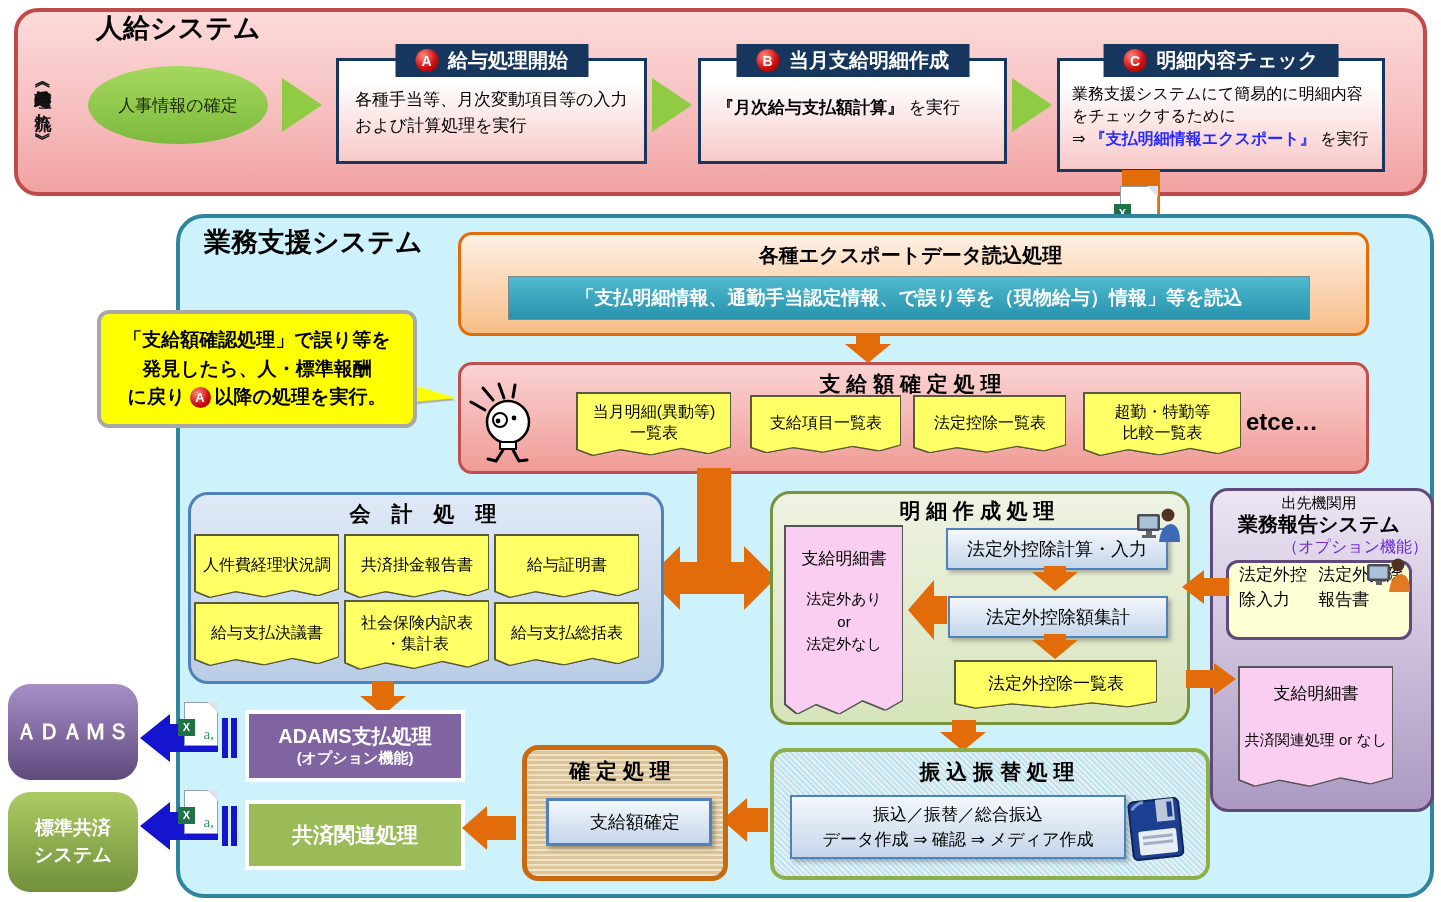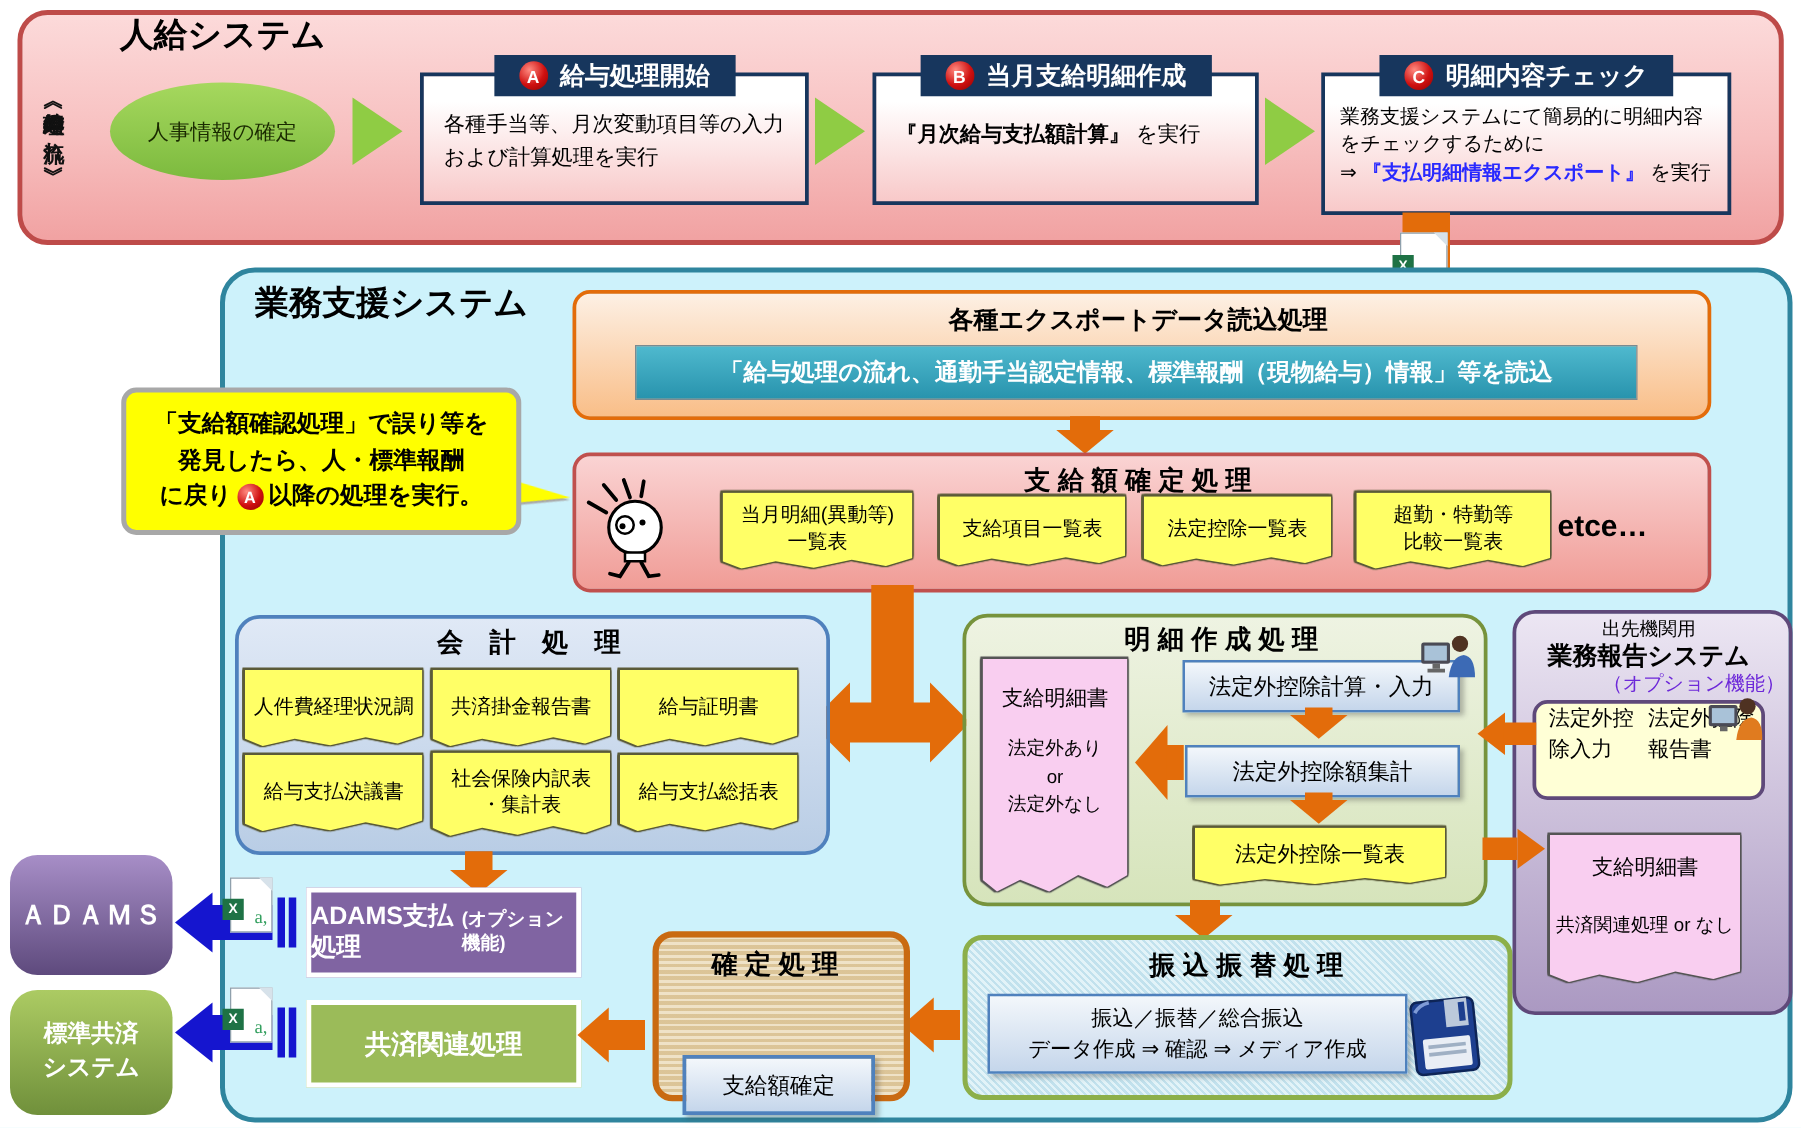--- a/index.html
+++ b/index.html
@@ -80,21 +80,21 @@
 
   .transfer{left:770px;top:748px;width:432px;height:124px;border:4px solid #8CAF4A;border-radius:16px;
             background:repeating-linear-gradient(45deg,rgba(255,255,255,.45) 0 2px,rgba(150,190,210,.18) 2px 4px),#CBE9F3;}
   .transfer-title{left:770px;top:758px;width:432px;text-align:center;font-size:21px;font-weight:bold;color:#000;margin-left:11px;}
 
   .fixbox{left:522px;top:745px;width:196px;height:126px;border:5px solid #C96A11;border-radius:16px;
           background:repeating-linear-gradient(0deg,rgba(255,255,255,.35) 0 2px,rgba(160,120,60,.16) 2px 5px),#E7D3A9;}
   .fix-title{left:522px;top:757px;width:196px;text-align:center;font-size:21px;font-weight:bold;color:#000;}
 
   .purproc{left:245px;top:710px;width:212px;height:64px;background:#8064A2;border:4px solid #fff;
-           color:#fff;font-weight:bold;display:flex;flex-direction:row;align-items:center;justify-content:center;line-height:1.25;}
+           color:#fff;font-weight:bold;display:flex;flex-direction:column;align-items:center;justify-content:center;line-height:1.25;}
   .grnproc{left:245px;top:800px;width:212px;height:62px;background:#9BBB59;border:4px solid #fff;
            color:#fff;font-weight:bold;font-size:21px;display:flex;align-items:center;justify-content:center;}
 
   .adams-ext{left:8px;top:684px;width:130px;height:96px;border-radius:22px;background:linear-gradient(#A78EC7,#5E4A7D);
              color:#fff;font-size:22px;font-weight:bold;letter-spacing:1px;display:flex;align-items:center;justify-content:center;}
   .kyosai-ext{left:8px;top:792px;width:130px;height:100px;border-radius:22px;background:linear-gradient(#ACCB63,#70903B);
              color:#fff;font-size:19px;font-weight:bold;display:flex;align-items:center;justify-content:center;text-align:center;line-height:1.4;}
 
   .bhead-bleft{width:0;height:0;border-top:24px solid transparent;border-bottom:24px solid transparent;border-right:30px solid #1515CF;}
   .bshaft{background:#1515CF;}
@@ -169,21 +169,21 @@
     <div class="fold"></div>
     <div class="xbox">X</div>
     <div class="xa">a,</div>
   </div>
 
   <div class="abs support"></div>
   <div class="abs support-title">業務支援システム</div>
 
   <div class="abs import-box"></div>
   <div class="abs import-title">各種エクスポートデータ読込処理</div>
-  <div class="abs import-detail ctr">「給与処理の流れ、通勤手当認定情報、標準報酬（現物給与）情報」等を読込</div>
+  <div class="abs import-detail ctr">「支払明細情報、通勤手当認定情報、で誤り等を（現物給与）情報」等を読込</div>
 
   <div class="abs oshaft" style="left:856px;top:333px;width:24px;height:12px;"></div>
   <div class="abs ohead-down-s" style="left:845px;top:344px;"></div>
 
   <div class="abs callout-tail"></div>
   <div class="abs callout">
     <div>「支給額確認処理」で誤り等を</div>
     <div>発見したら、人・標準報酬</div>
     <div style="display:flex;align-items:center;gap:4px;">
       <span>に戻り</span>
@@ -341,21 +341,21 @@
     <rect x="14" y="37" width="30" height="3" fill="#9FB0C4"></rect>
     <rect x="14" y="43" width="30" height="3" fill="#9FB0C4"></rect>
     <path d="M6,10 Q10,4 18,3" stroke="#7F9BD6" stroke-width="3" fill="none"></path>
   </svg>
 
   <div class="abs ohead-left" style="left:722px;top:798px;"></div>
   <div class="abs oshaft" style="left:746px;top:808px;width:22px;height:24px;"></div>
 
   <div class="abs fixbox"></div>
   <div class="abs fix-title">確 定 処 理</div>
-  <div class="abs bluebox" style="left:546px;top:844px;width:148px;height:42px;border-width:3px;">支給額確定</div>
+  <div class="abs bluebox" style="left:546px;top:798px;width:148px;height:42px;border-width:3px;padding-left:12px;">支給額確定</div>
 
   <div class="abs ohead-left" style="left:462px;top:806px;"></div>
   <div class="abs oshaft" style="left:486px;top:816px;width:30px;height:24px;"></div>
 
   <div class="abs report"></div>
   <div class="abs report-tag">出先機関用</div>
   <div class="abs report-title">業務報告システム</div>
   <div class="abs report-sub">（オプション機能）</div>
 
   <div class="abs report-input">

